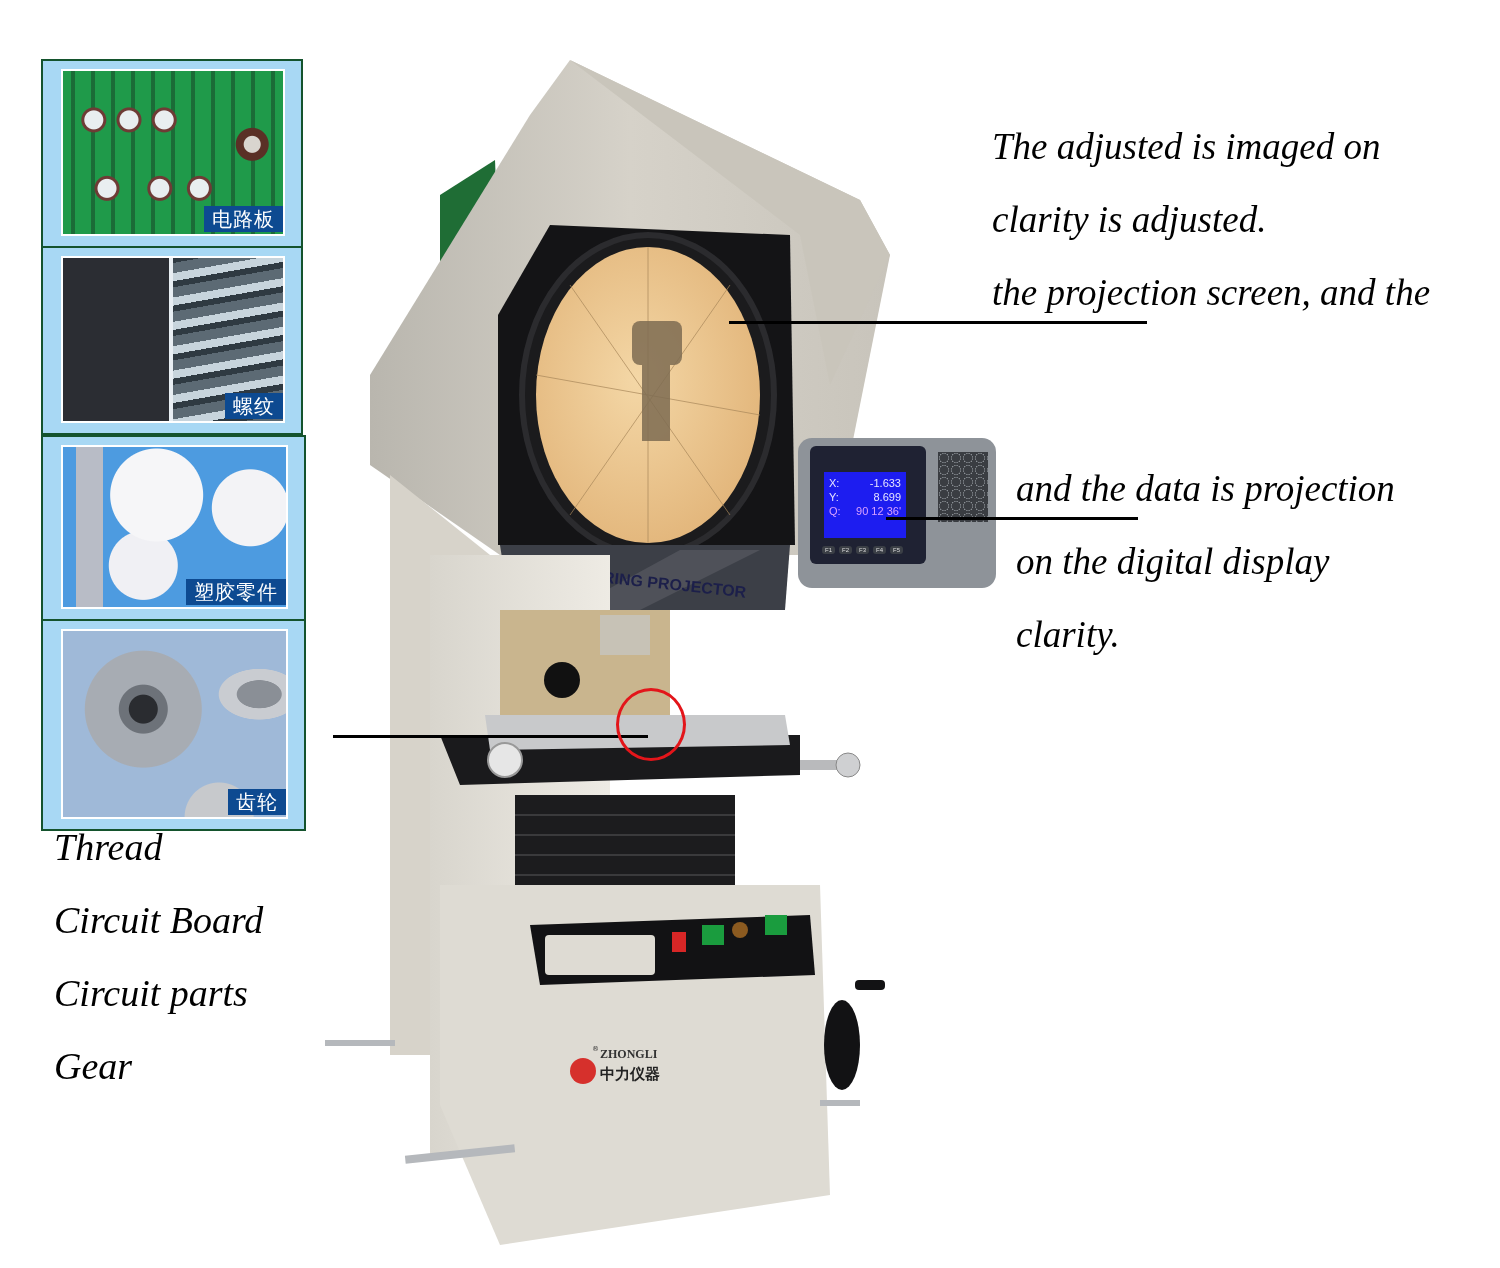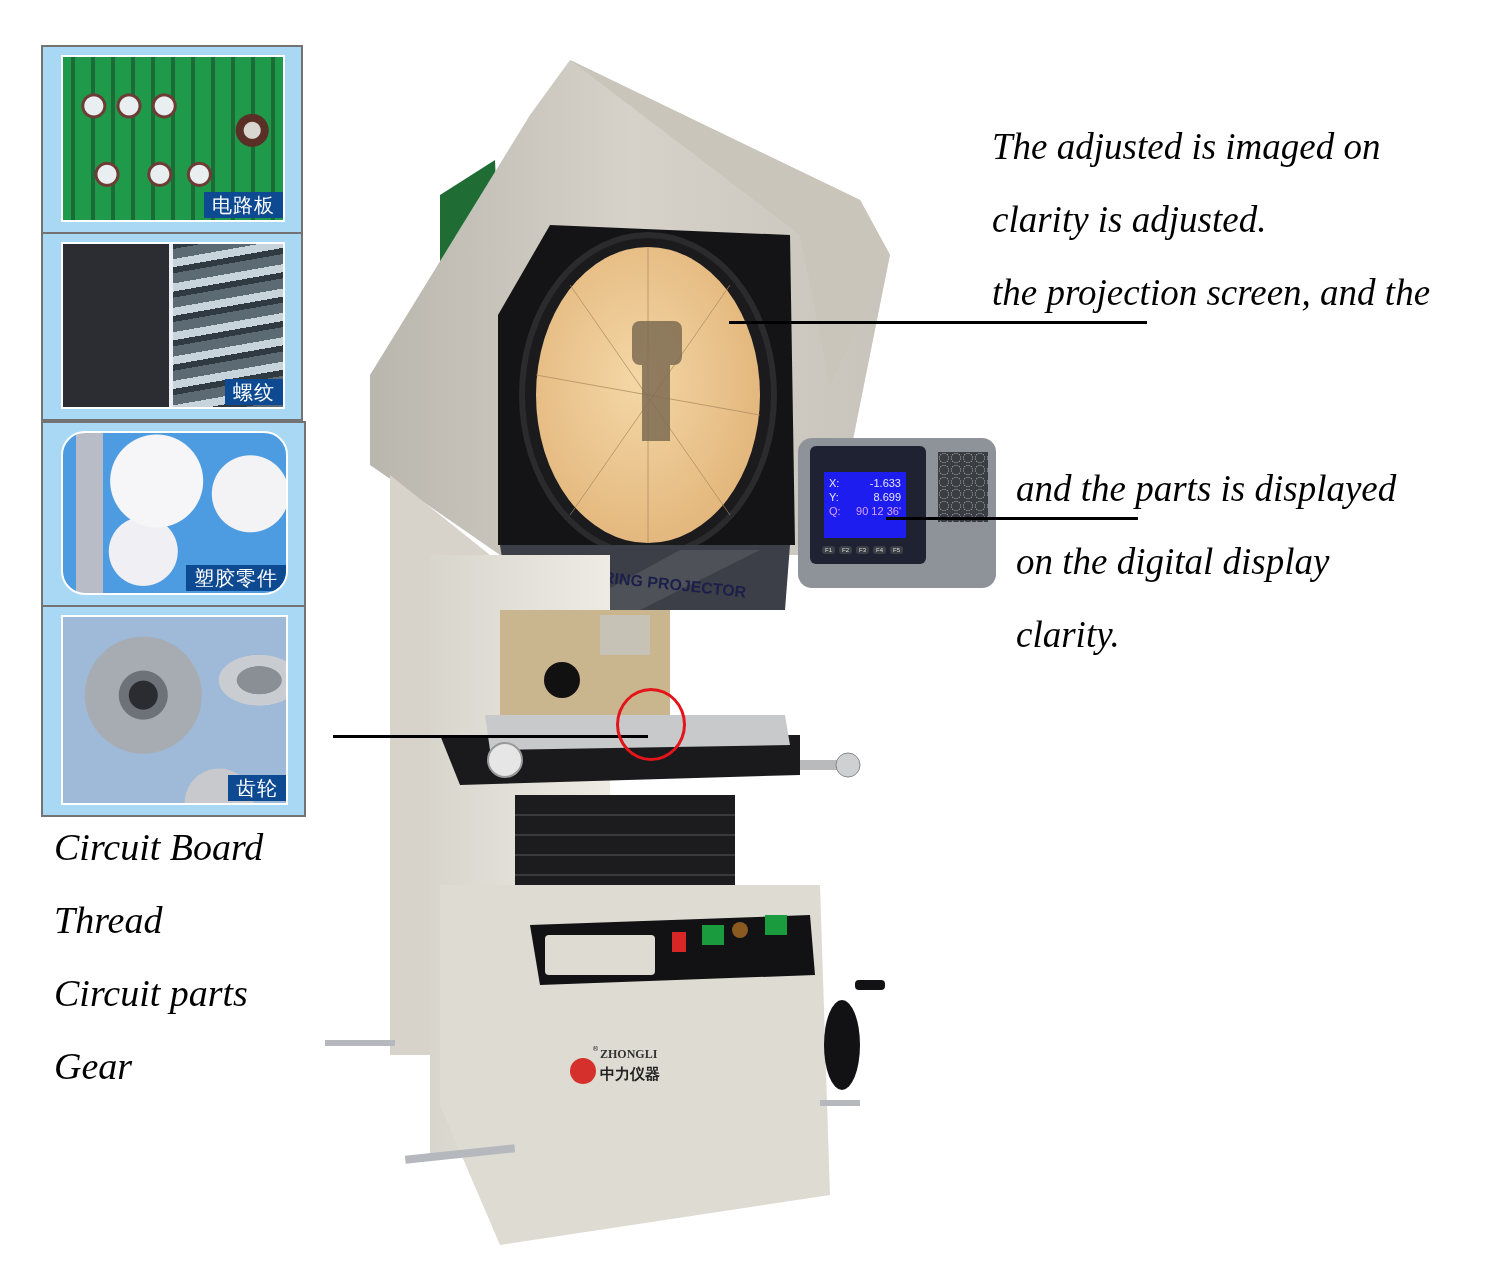--- a/index.html
+++ b/index.html
@@ -6,21 +6,21 @@
   body {
     width: 1500px; height: 1268px; position: relative; overflow: hidden;
     background: #ffffff; font-family: "Liberation Serif", "DejaVu Serif", serif;
   }
   .abs { position: absolute; }
 
   
   .sample-panel { left: 41px; width: 270px; }
   .tile {
     position: absolute; left: 0; width: 262px;
-    background: #a8d8f4; border: 2px solid #737373; box-sizing: border-box;
+    background: #a8d8f4; border: 2px solid #14532d; box-sizing: border-box; margin-top: 14px;
   }
   .tile .photo {
     position: absolute; left: 18px; top: 8px; right: 16px; bottom: 10px;
     border: 2px solid #ffffff; overflow: hidden;
   }
   .tile .cn-label {
     position: absolute; right: 0; bottom: 2px;
     background: #0d4a91; color: #fff;
     font-family: "DejaVu Sans", sans-serif; font-size: 20px;
     padding: 0 8px; line-height: 26px; letter-spacing: 1px;
@@ -37,21 +37,21 @@
       #1f9a4a; }
   .thread { background:
       linear-gradient(90deg, #2b2d33 0 48%, #e8eef3 48% 50%, transparent 50%),
       repeating-linear-gradient(170deg, #5c6a74 0 10px, #c7d4dc 10px 18px, #2f3a42 18px 24px),
       #8fa2ad; }
   .plastic { background:
       radial-gradient(circle at 42% 30%, #f6f6f8 0 46px, transparent 47px),
       radial-gradient(circle at 84% 38%, #f3f3f6 0 38px, transparent 39px),
       radial-gradient(circle at 36% 74%, #f0f0f4 0 34px, transparent 35px),
       linear-gradient(90deg, transparent 0 6%, #b8bcc6 6% 18%, transparent 18%),
-      #4d9be0; border-radius: 24px; }
+      #4d9be0; }
   .gear { background:
       radial-gradient(circle at 36% 42%, #2a2c30 0 14px, #6d7279 15px 24px, transparent 25px),
       radial-gradient(circle at 36% 42%, #a7acb3 0 58px, transparent 59px),
       radial-gradient(ellipse at 88% 34%, #8a8f96 0 22px, #c9ccd1 23px 40px, transparent 41px),
       radial-gradient(circle at 70% 100%, #c7c9cc 0 34px, transparent 35px),
       #9fb9d8; }
 
   
   .en-list { left: 54px; top: 820px; }
   .en-list div {
@@ -88,22 +88,22 @@
     </div>
   </div>
   <div class="tile" style="top:605px;height:212px;width:265px;">
     <div class="photo gear">
       <span class="cn-label">齿轮</span>
     </div>
   </div>
 </div>
 
 <div class="abs en-list">
+  <div>Thread</div>
   <div>Circuit Board</div>
-  <div>Thread</div>
   <div>Circuit parts</div>
   <div>Gear</div>
 </div>
 
 <div class="abs machine">
   <svg width="600" height="1190" viewBox="0 0 600 1190" xmlns="http://www.w3.org/2000/svg">
     <defs>
       <linearGradient id="hood" x1="0" y1="0" x2="1" y2="0">
         <stop offset="0" stop-color="#b9b6ae"></stop>
           <stop offset="0.5" stop-color="#d6d2c9"></stop>
@@ -219,20 +219,20 @@
 </div>
 
 <div class="abs callout" style="left:992px;top:110px;">
   <div>The adjusted is imaged on</div>
   <div>clarity is adjusted.</div>
   <div>the projection screen, and the</div>
 </div>
 <div class="abs leader" style="left:729px;top:321px;width:418px;"></div>
 
 <div class="abs callout" style="left:1016px;top:452px;">
-  <div>and the parts is displayed</div>
+  <div>and the data is projection</div>
   <div>on the digital display</div>
   <div>clarity.</div>
 </div>
 <div class="abs leader" style="left:886px;top:517px;width:252px;"></div>
 
 <div class="abs leader" style="left:333px;top:735px;width:315px;"></div>
 <div class="abs red-circle" style="left:616px;top:688px;width:64px;height:67px;"></div>
 
 </body></html>

